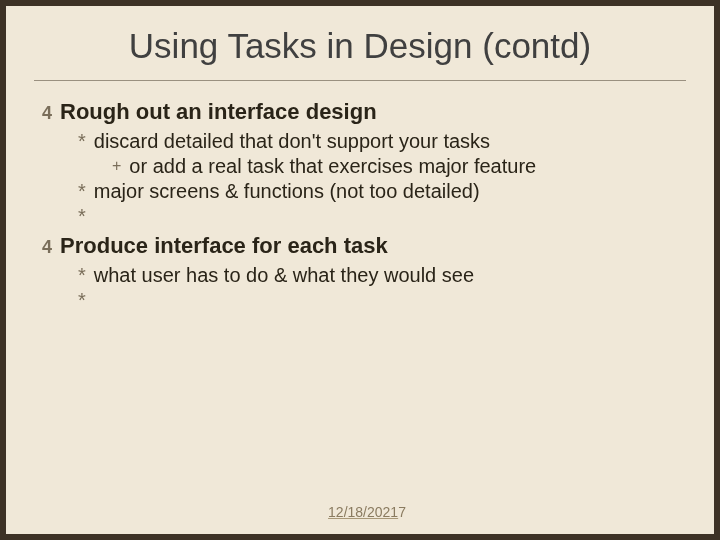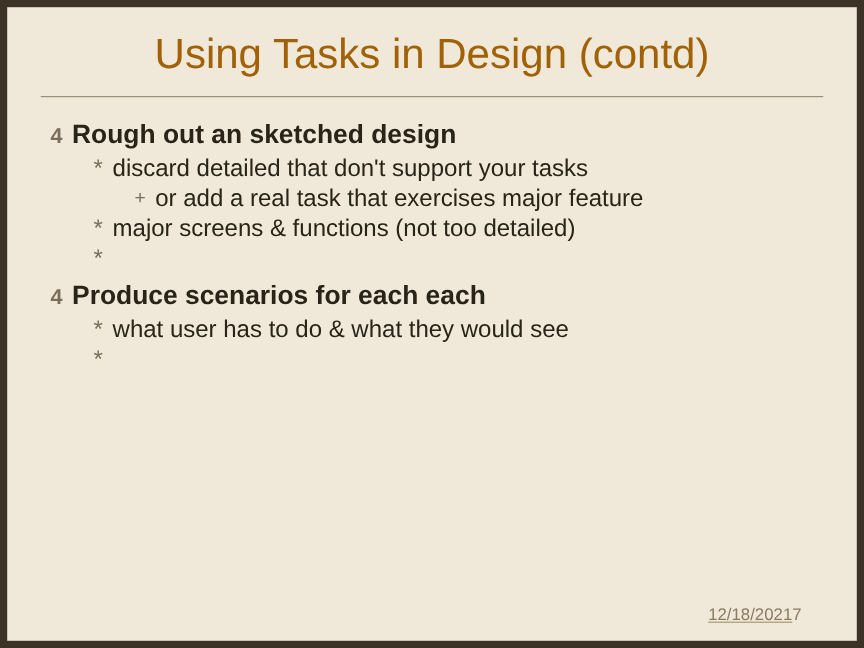--- a/index.html
+++ b/index.html
@@ -14,21 +14,21 @@
     left: 6px;
     width: 708px;
     height: 528px;
     background: #f0e8d8;
     padding: 20px 8px 10px 8px;
   }
   .title {
     font-family: 'Gill Sans', 'Gill Sans MT', 'Trebuchet MS', sans-serif;
     font-size: 35px;
     font-weight: 400;
-    color: #a16207;
+    color: #404040;
     text-align: center;
     padding: 0 20px 14px 20px;
   }
   .hr {
     border: none;
     border-top: 1px solid #9a9080;
     margin: 0 20px 18px 20px;
   }
   .content {
     padding: 0 16px 0 28px;
@@ -77,40 +77,40 @@
     line-height: 24px;
     flex-shrink: 0;
   }
   .spacer { height: 4px; }
   .footer {
     position: absolute;
     bottom: 14px;
     left: 0;
     right: 0;
     display: flex;
-    justify-content: flex-end;
+    justify-content: center;
     padding: 0 46px 0 60px;
     font-family: 'Trebuchet MS', Verdana, sans-serif;
     font-size: 14px;
     color: #8a7b60;
   }
   .footer .date { text-decoration: underline; text-decoration-color: #a89878; }
 </style>
 </head>
 <body>
 
 <div class="slide">
   <h1 class="title">Using Tasks in Design (contd)</h1>
   <hr class="hr">
 
   <div class="content">
 
     <div class="lvl1">
       <span class="bullet">4</span>
-      <span>Rough out an sketched design</span>
+      <span>Rough out an interface design</span>
     </div>
     <div class="lvl2">
       <span class="bullet">*</span>
       <span>discard detailed that don't support your tasks</span>
     </div>
     <div class="lvl3">
       <span class="bullet">+</span>
       <span>or add a real task that exercises major feature</span>
     </div>
     <div class="lvl2">
@@ -118,21 +118,21 @@
       <span>major screens &amp; functions (not too detailed)</span>
     </div>
     <div class="lvl2">
       <span class="bullet">*</span>
     </div>
 
     <div class="spacer"></div>
 
     <div class="lvl1">
       <span class="bullet">4</span>
-      <span>Produce scenarios for each each</span>
+      <span>Produce interface for each task</span>
     </div>
     <div class="lvl2">
       <span class="bullet">*</span>
       <span>what user has to do &amp; what they would see</span>
     </div>
     <div class="lvl2">
       <span class="bullet">*</span>
     </div>
 
   </div>

